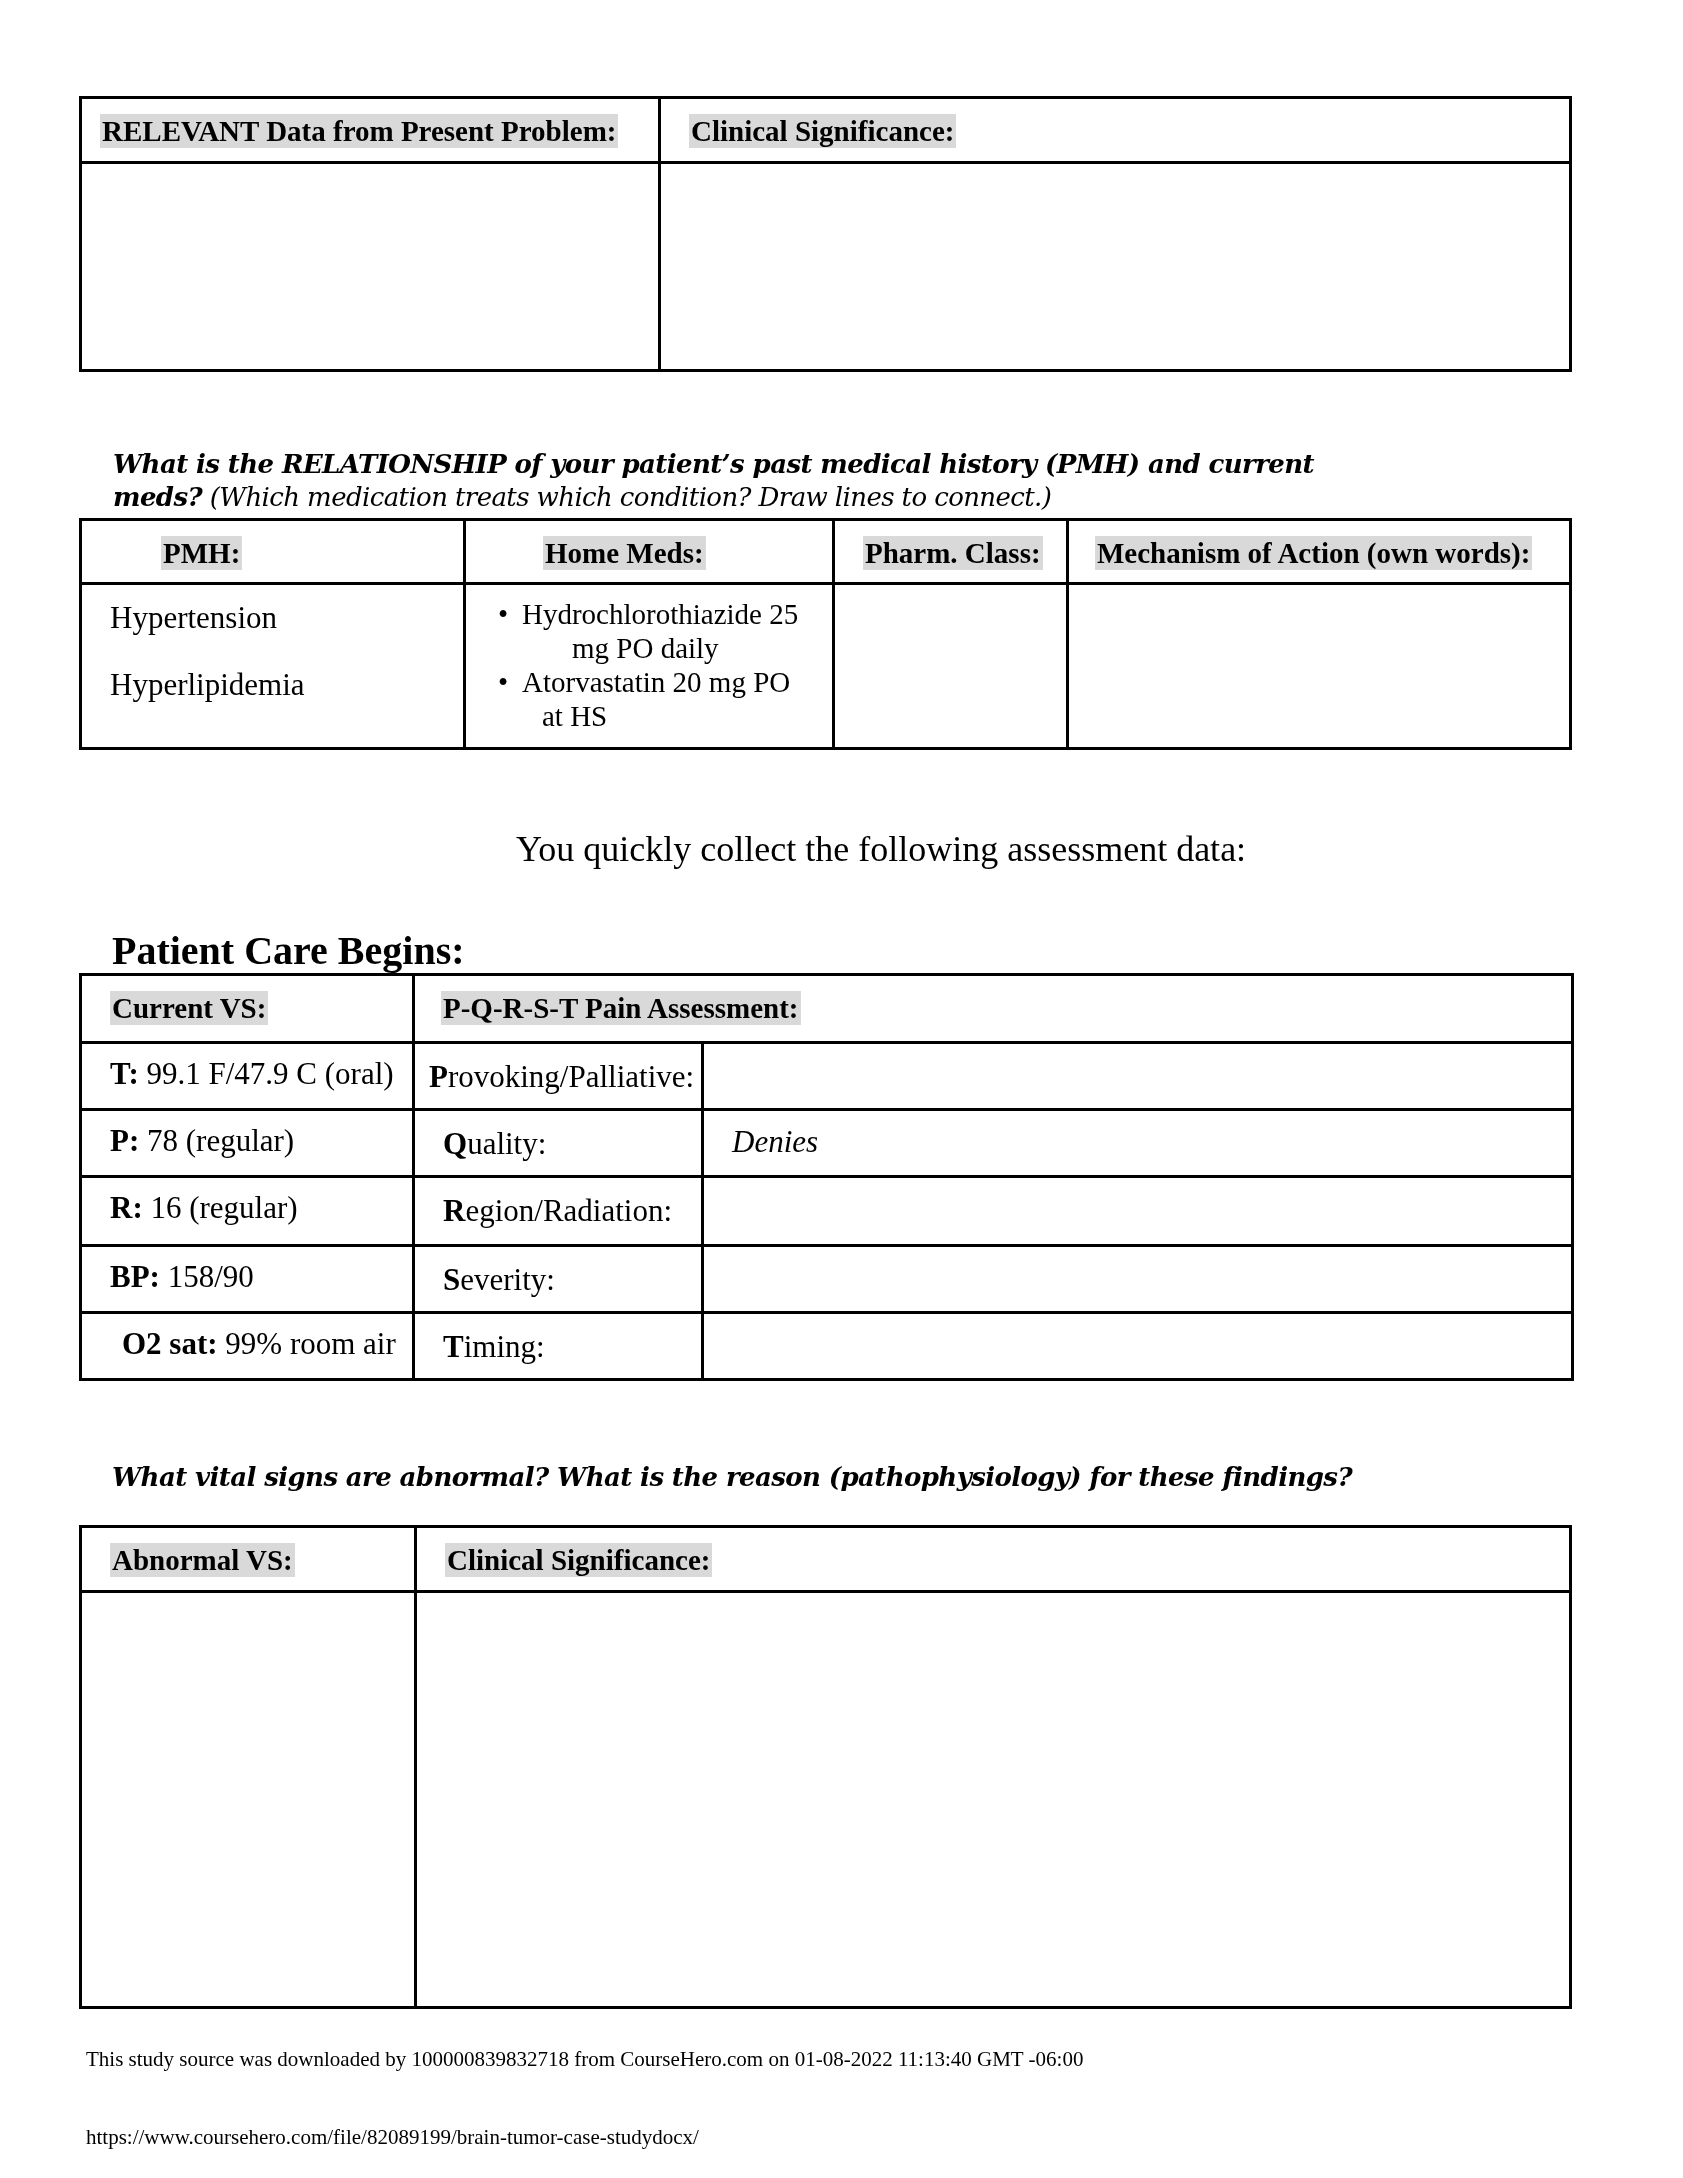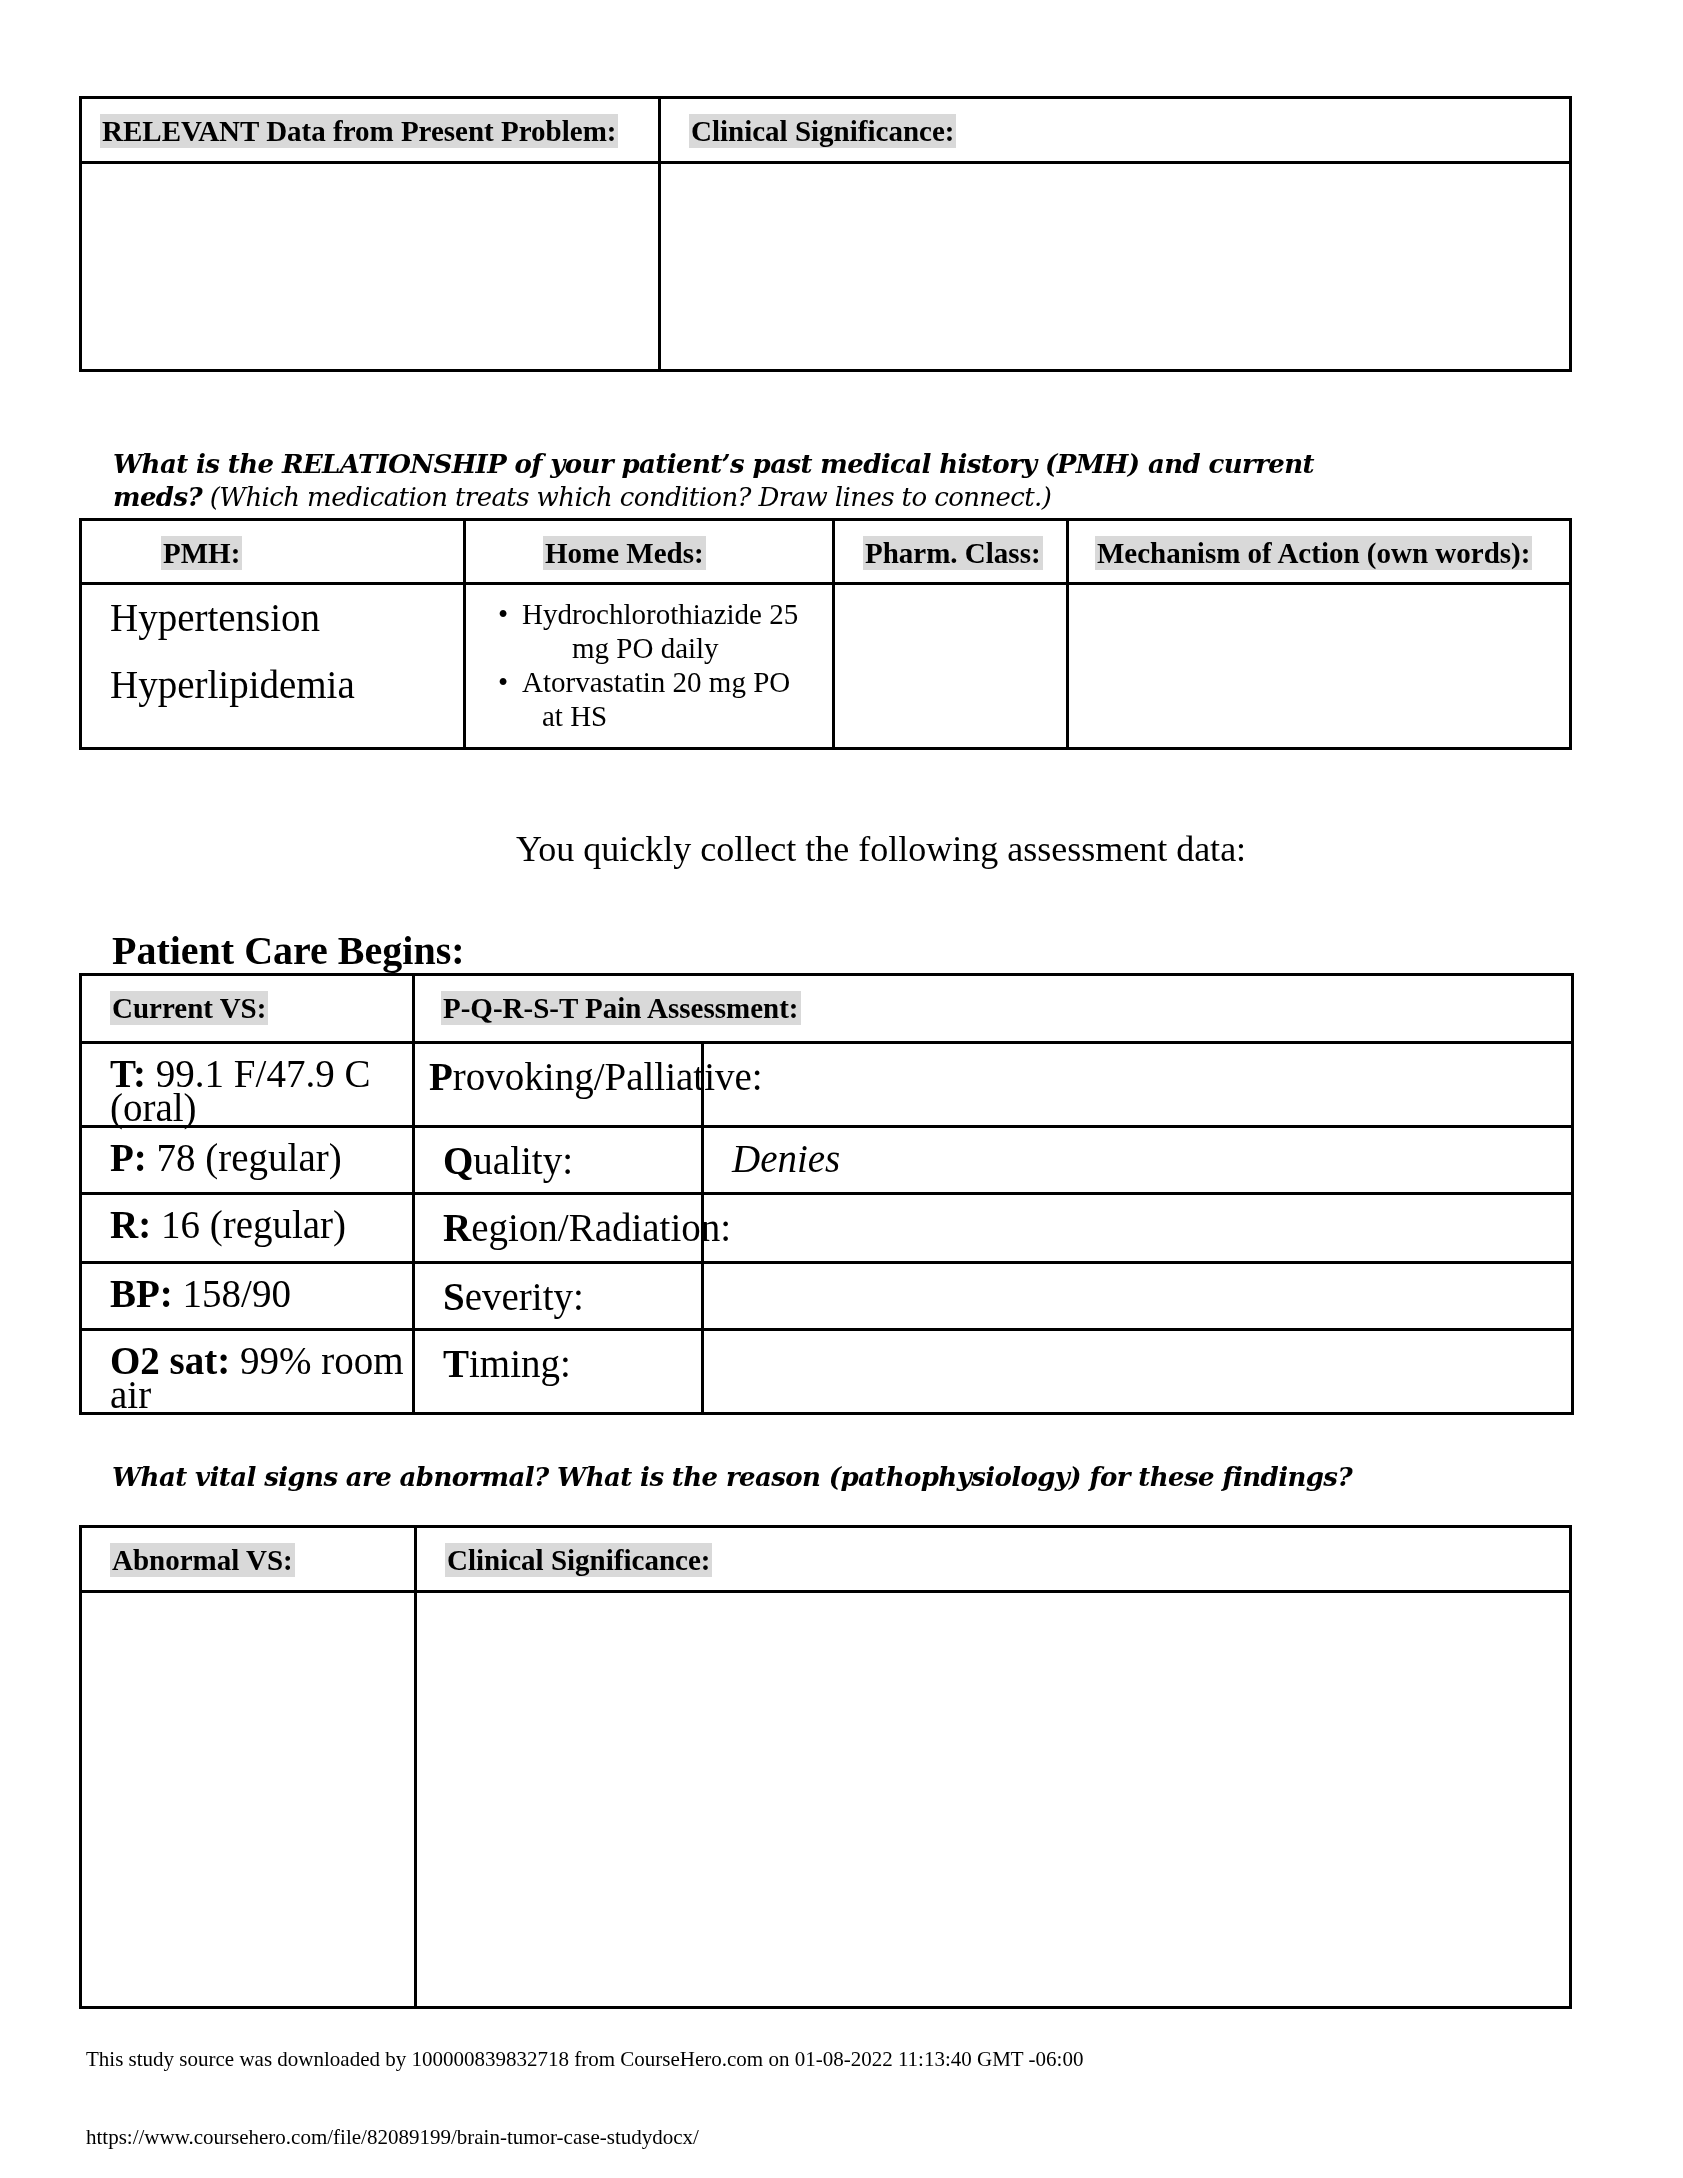--- a/index.html
+++ b/index.html
@@ -2,21 +2,21 @@
 <html><head>
 <meta charset="utf-8">
 <style>
   html, body { margin: 0; padding: 0; background: #ffffff; }
   body { width: 1683px; height: 2178px; position: relative; overflow: hidden;
          font-family: "Liberation Serif", serif; color: #000; }
   .abs { position: absolute; }
   table.grid { position: absolute; border-collapse: collapse; table-layout: fixed; }
   table.grid td { border: 3px solid #000; vertical-align: top; padding: 0; box-sizing: border-box; }
   .hdr { font-weight: bold; font-size: 29px; background: #d9d9d9; display: inline-block; line-height: 34px; padding: 0 2px; }
-  .cell-text { font-size: 39px; line-height: 34px; }
+  .cell-text { font-size: 31px; line-height: 34px; }
   .q-bold { font-family: "DejaVu Serif", serif; font-style: italic; font-weight: bold; font-size: 26px; line-height: 33px; letter-spacing: -0.6px; }
   .q-norm { font-family: "DejaVu Serif", serif; font-style: italic; font-weight: normal; font-size: 26px; letter-spacing: -0.6px; }
   .q-sub { font-family: "DejaVu Serif", serif; font-style: italic; font-size: 22px; letter-spacing: -0.6px; }
   ul.meds { list-style: none; margin: 0; padding: 0; }
   ul.meds li { position: relative; padding-left: 28px; font-size: 29px; line-height: 34px; }
   ul.meds li .bullet { position: absolute; left: 4px; top: 0; }
   ul.meds li .cont { display: block; }
   .b { font-weight: bold; }
   .footer { font-size: 21px; font-family: "Liberation Serif", serif; }
 </style>
@@ -131,21 +131,21 @@
     <td style="padding:13px 12px 0 28px;" class="cell-text"><span class="b">R:</span><span> 16 (regular)</span></td>
     <td style="padding:16px 0 16px 28px;" class="cell-text"><span class="b">R</span><span>egion/Radiation:</span></td>
     <td style="padding:16px 0 0 28px;" class="cell-text"></td>
   </tr>
   <tr style="height:67px">
     <td style="padding:13px 0 0 28px;" class="cell-text"><span class="b">BP:</span><span> 158/90</span></td>
     <td style="padding:16px 0 0 28px;" class="cell-text"><span class="b">S</span><span>everity:</span></td>
     <td style="padding:16px 0 0 28px;" class="cell-text"></td>
   </tr>
   <tr style="height:67px">
-    <td style="padding:13px 0 0 28px;border-radius:17px;" class="cell-text"><span class="b">O2 sat:</span><span> 99% room air</span></td>
+    <td style="padding:13px 0 0 40px;border-radius:17px;" class="cell-text"><span class="b">O2 sat:</span><span> 99% room air</span></td>
     <td style="padding:16px 0 0 28px;" class="cell-text"><span class="b">T</span><span>iming:</span></td>
     <td style="padding:16px 0 0 28px;" class="cell-text"></td>
   </tr>
 </tbody>
   </table>
 
 <div class="abs" style="left:112px; top:1461px; width:1386px;">
   <div class="q-bold">What vital signs are abnormal? What is the reason (pathophysiology) for these findings?</div>
 </div>
 

